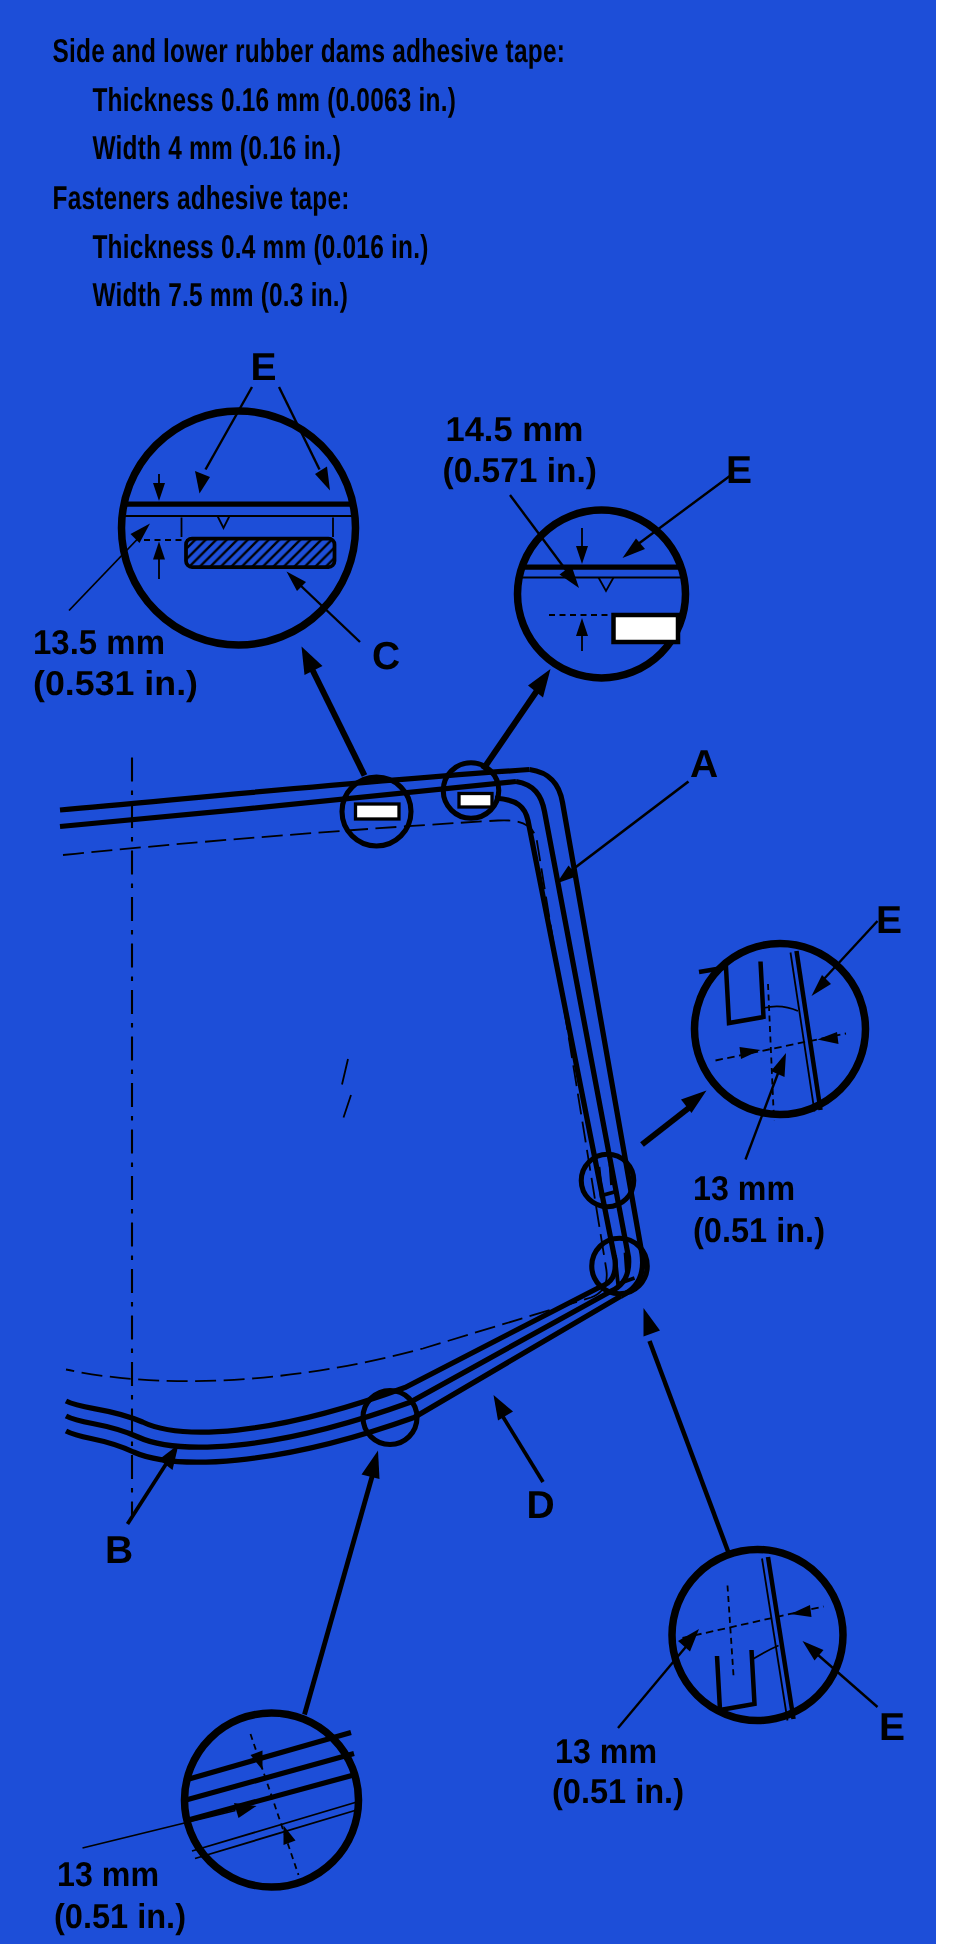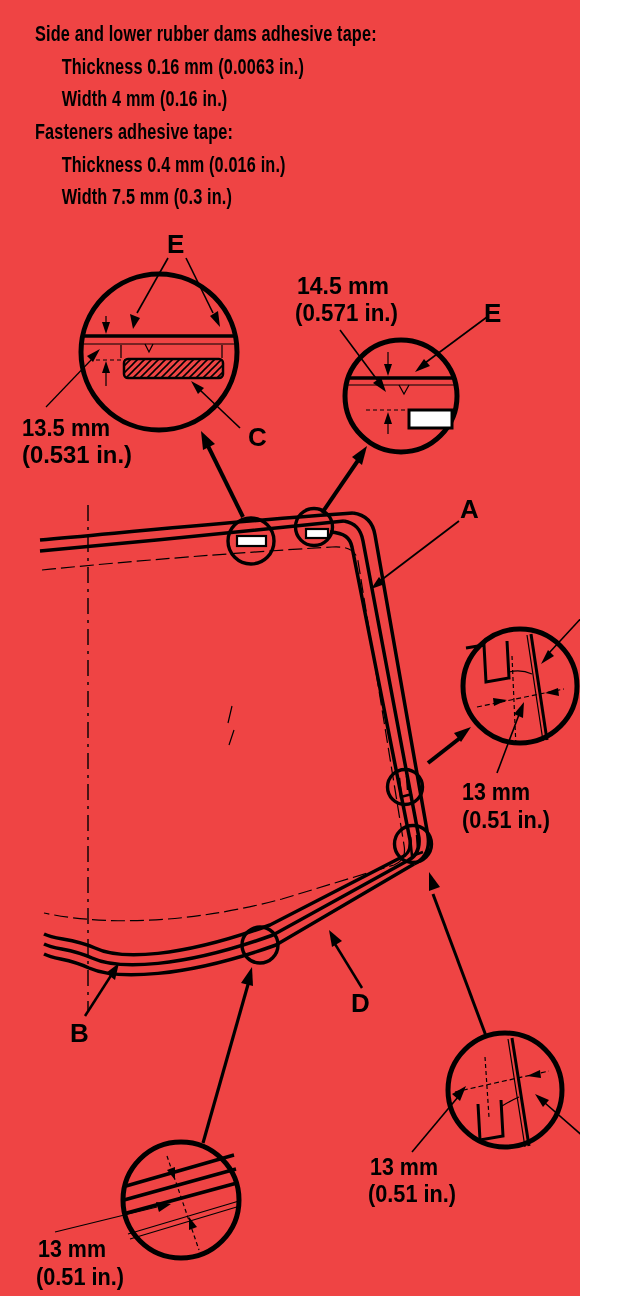--- a/index.html
+++ b/index.html
@@ -1,16 +1,16 @@
 <!DOCTYPE html>
 <html><head>
 <meta charset="utf-8">
 <style>
   html,body{margin:0;padding:0;background:#fff;}
-  #page{position:relative;width:580px;height:1296px;background:#ef4444;overflow:hidden;
+  #page{position:relative;width:624px;height:1296px;background:#1d4ed8;overflow:hidden;
         font-family:"Liberation Sans",sans-serif;color:#000;}
   #spec-block{position:absolute;left:35px;top:18px;transform:scale(0.74,1);transform-origin:top left;
         font-weight:bold;font-size:22px;line-height:32.7px;white-space:nowrap;letter-spacing:0.2px;}
   .spec-line{height:32.7px;}
   .spec-indent{padding-left:36px;}
   svg{position:absolute;left:0;top:0;}
   svg text{font-family:"Liberation Sans",sans-serif;font-weight:bold;fill:#000;}
   .callout{font-size:26px;}
   .dim{font-size:23px;}
   .ln{stroke:#000;fill:none;}

